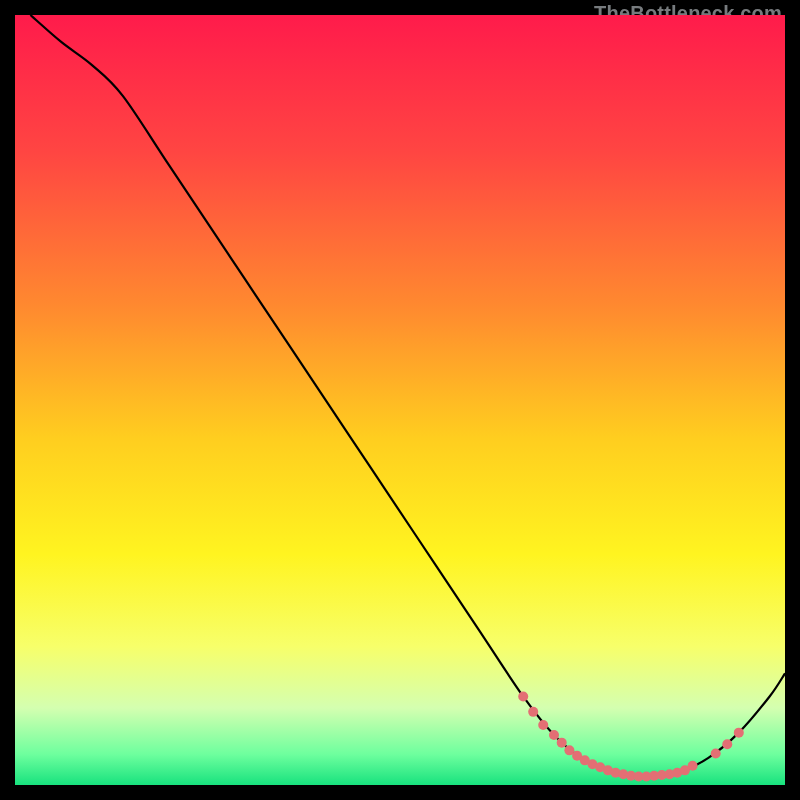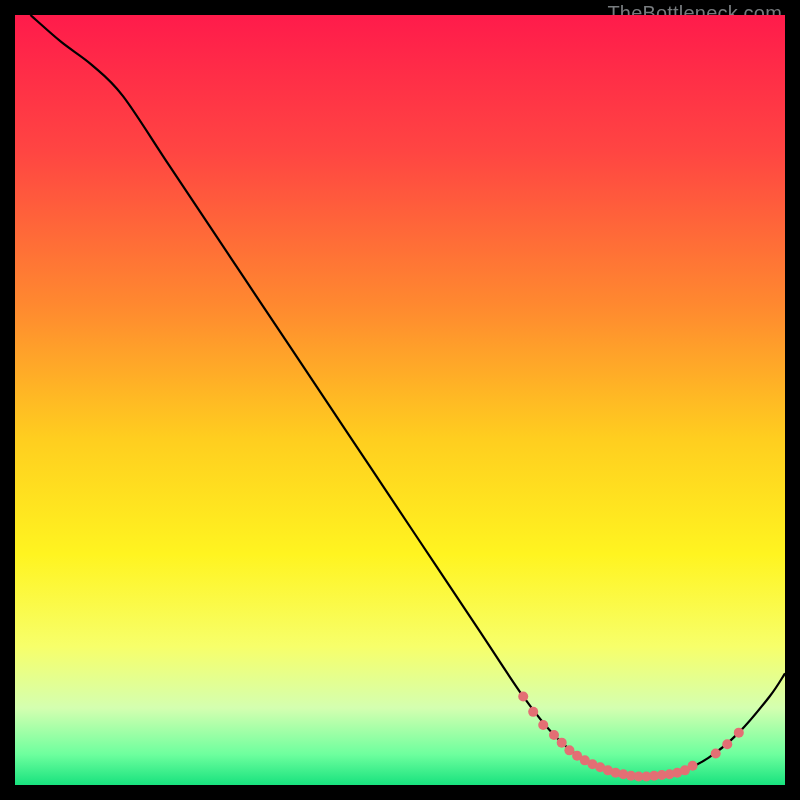--- a/index.html
+++ b/index.html
@@ -24,21 +24,21 @@
     left: 0;
     top: 0;
     width: 770px;
     height: 770px;
   }
   .attrib {
     position: absolute;
     top: 2px;
     right: 18px;
     font-size: 20px;
-    font-weight: 400;
+    font-weight: 700;
     color: #777b7e;
     letter-spacing: 0.2px;
   }
   svg { display: block; }
 </style>
 </head>
 <body>
 
 <div class="attrib">TheBottleneck.com</div>
 

